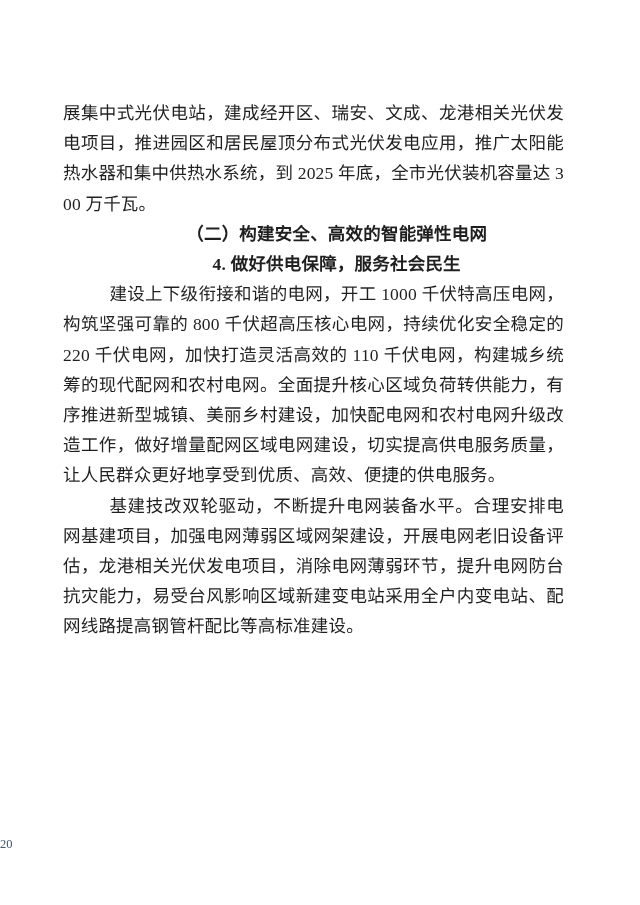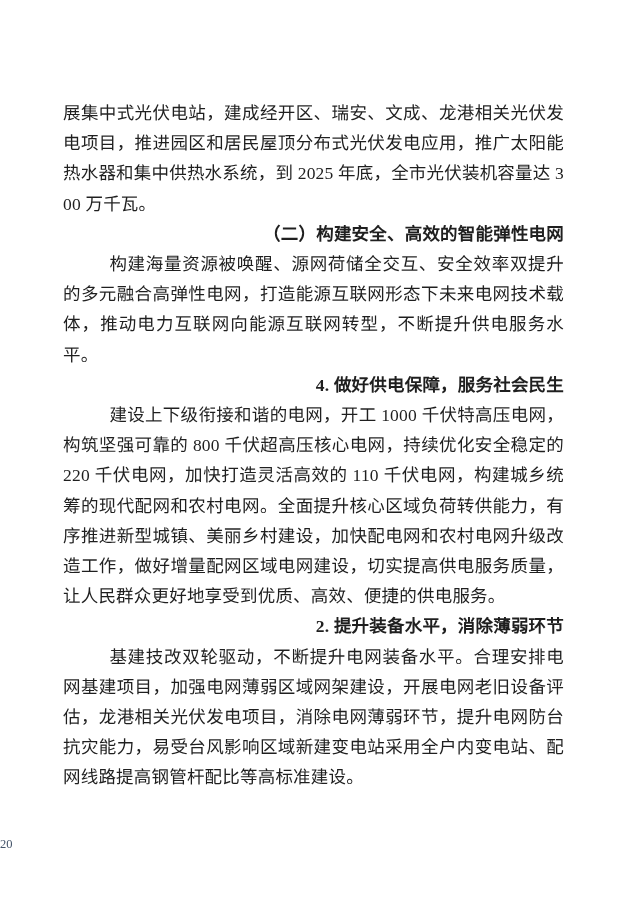--- a/index.html
+++ b/index.html
@@ -34,41 +34,39 @@
   }
   .para.indent {
     text-indent: 2.65em;
   }
   .para.continued {
     text-indent: 0;
   }
   .para.heading {
     font-weight: bold;
     text-indent: 2.65em;
-    text-align: right;
+    text-align: center;
   }
   .page-footer {
     position: absolute;
     left: 0;
     top: 836px;
     width: 100%;
     text-align: left;
     font-size: 12.5px;
     line-height: 16px;
     color: var(--pagenum-color, #44546a);
   }
 </style>
 </head>
 <body>
 
 <div class="page">
   <div class="content">
     <p class="para continued">展集中式光伏电站，建成经开区、瑞安、文成、龙港相关光伏发电项目，推进园区和居民屋顶分布式光伏发电应用，推广太阳能热水器和集中供热水系统，到 2025 年底，全市光伏装机容量达 300 万千瓦。</p>
     <p class="para heading">（二）构建安全、高效的智能弹性电网</p>
-    <p class="para indent">构建海量资源被唤醒、源网荷储全交互、安全效率双提升的多元融合高弹性电网，打造能源互联网形态下未来电网技术载体，推动电力互联网向能源互联网转型，不断提升供电服务水平。</p>
     <p class="para heading">4. 做好供电保障，服务社会民生</p>
     <p class="para indent">建设上下级衔接和谐的电网，开工 1000 千伏特高压电网，构筑坚强可靠的 800 千伏超高压核心电网，持续优化安全稳定的 220 千伏电网，加快打造灵活高效的 110 千伏电网，构建城乡统筹的现代配网和农村电网。全面提升核心区域负荷转供能力，有序推进新型城镇、美丽乡村建设，加快配电网和农村电网升级改造工作，做好增量配网区域电网建设，切实提高供电服务质量，让人民群众更好地享受到优质、高效、便捷的供电服务。</p>
-    <p class="para heading">2. 提升装备水平，消除薄弱环节</p>
     <p class="para indent">基建技改双轮驱动，不断提升电网装备水平。合理安排电网基建项目，加强电网薄弱区域网架建设，开展电网老旧设备评估，龙港相关光伏发电项目，消除电网薄弱环节，提升电网防台抗灾能力，易受台风影响区域新建变电站采用全户内变电站、配网线路提高钢管杆配比等高标准建设。</p>
   </div>
 
   <div class="page-footer">20</div>
 </div>
 
 </body></html>

